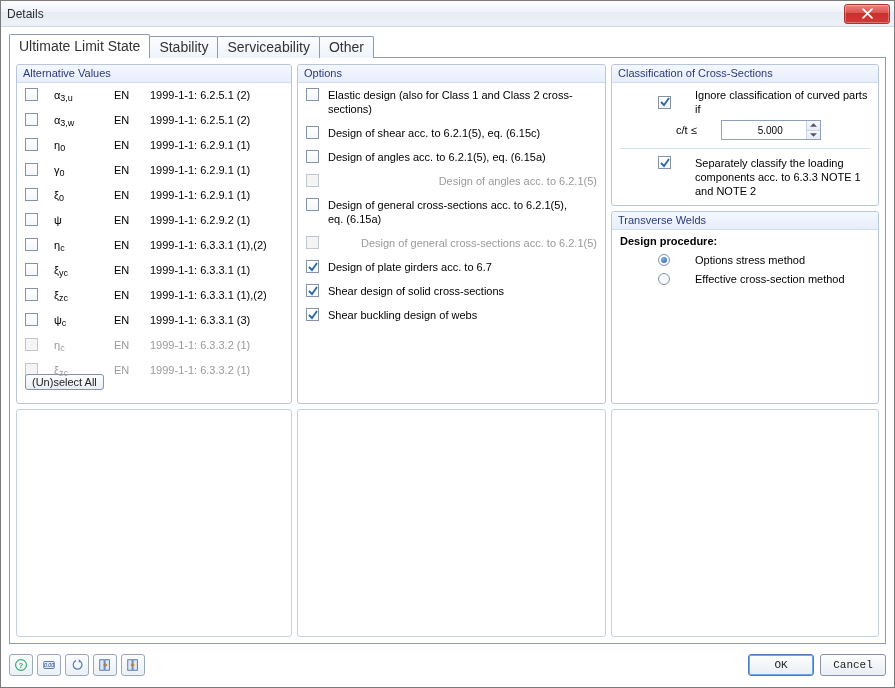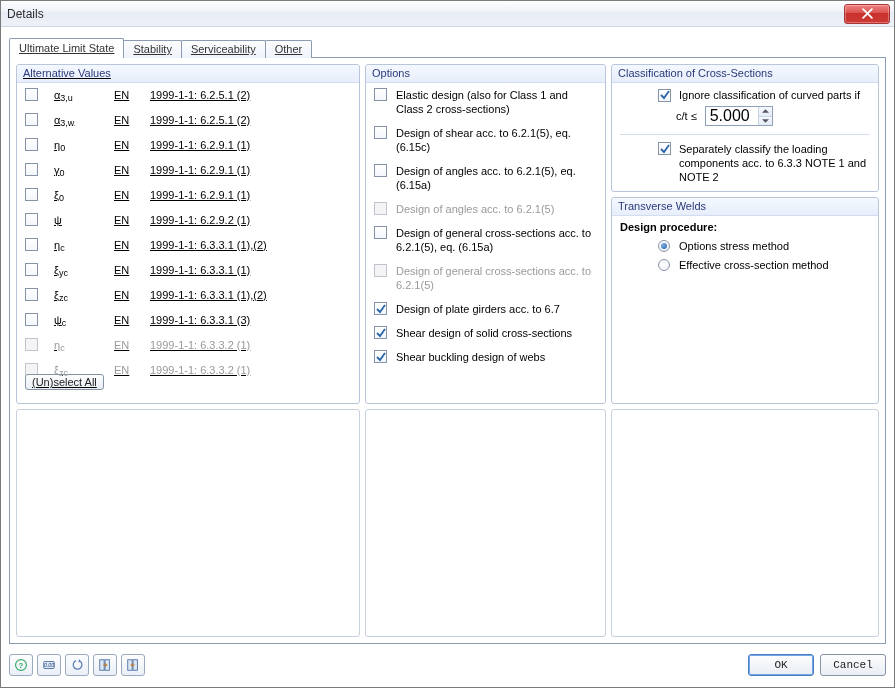--- a/index.html
+++ b/index.html
@@ -47,27 +47,26 @@
     gap: 0;
     align-items: flex-end;
     height: 21px;
   }
   .tab {
     border: 1px solid #8a9bb2;
     border-bottom: none;
     padding: 2px 9px 3px 9px;
     background: linear-gradient(to bottom,#fdfdfe,#eef3fb);
     color: #333;
-    font-size: 11px;
+    font-size: 14px;
     border-top-left-radius: 2px;
     border-top-right-radius: 2px;
     position: relative;
     top: 1px;
     margin-right: -1px;
-    text-decoration: underline;
   }
   .tab.active {
     background: #fff;
     z-index: 2;
     padding-top: 3px;
     padding-bottom: 4px;
     top: 1px;
   }
   .tabpage {
     flex: 1;
@@ -101,21 +100,21 @@
   .groupbox .legend {
     background: linear-gradient(to bottom,#f4f8ff,#e7eefb);
     color: #2a3a7a;
     font-size: 11px;
     padding: 2px 6px 3px 6px;
     border-bottom: 1px solid #d3ddef;
     border-top-left-radius: 3px;
     border-top-right-radius: 3px;
   }
   .groupbox .body { padding: 5px 8px 7px 8px; flex: 1; }
-  .col-alt { width: 344px; text-decoration: underline; }
+  .col-alt { width: 276px; }
   .col-opt { flex: 1; }
   .col-right { width: 268px; display: flex; flex-direction: column; gap: 5px; border-radius: 13px; }
   .altlist { display: grid; grid-template-columns: auto 48px 24px 1fr; row-gap: 5px; column-gap: 4px; align-items: center; gap: 12px; }
   .altlist .cb { display: flex; align-items: center; }
   .altlist .sym { font-style: normal; }
   .altlist .sub { font-size: 9px; position: relative; top: 2px; }
   .altlist .disabled { color: #9a9a9a; }
   .chk {
     width: 13px; height: 13px;
     border: 1px solid #8693a6;
@@ -134,29 +133,29 @@
     border: 1px solid #8693a6;
     background: linear-gradient(to bottom,#fdfdfd,#e9eef5);
     padding: 2px 8px;
     border-radius: 3px;
     font-size: 11px;
     color: #222;
   }
   .btn.small { padding: 1px 6px; }
   .optlist { display: flex; flex-direction: column; gap: 10px; }
   .optitem { display: flex; align-items: flex-start; gap: 5px; line-height: 14px; }
-  .optitem.disabled { color: #9a9a9a; }
-  .rightcol .line { display: flex; align-items: center; gap: 4px; line-height: 14px; padding-left: 38px; }
+  .optitem.disabled { color: #9a9a9a; justify-content: space-between; }
+  .rightcol .line { display: flex; align-items: center; gap: 20px; line-height: 14px; padding-left: 38px; }
   .rightcol .sub { margin-left: 18px; margin-top: 3px; }
   .spinner {
     display: inline-flex; align-items: stretch; border: 1px solid #8fa0b8; height: 20px; background: #fff;
     margin-left: 4px;
   }
   .spinner input {
-    border: none; outline: none; width: 52px; padding: 0 4px; font-size: 16px; text-align: left;
+    border: none; outline: none; width: 52px; padding: 0 4px; font-size: 10px; text-align: left; margin-left: 32px;
   }
   .spinner .arrows { display: flex; flex-direction: column; width: 14px; border-left: 1px solid #cbd4e2;}
   .spinner .arrows div {
     flex: 1; display: flex; align-items: center; justify-content: center;
     background: linear-gradient(to bottom,#f5f8fc,#e5ecf6);
   }
   .spinner .arrows div:first-child { border-bottom: 1px solid #cbd4e2; }
   .spinner .arrows svg { width: 7px; height: 4px; }
   hr.sep { border: none; border-top: 1px solid #d7dfec; margin: 8px 0 7px 0; }
   .radio {

